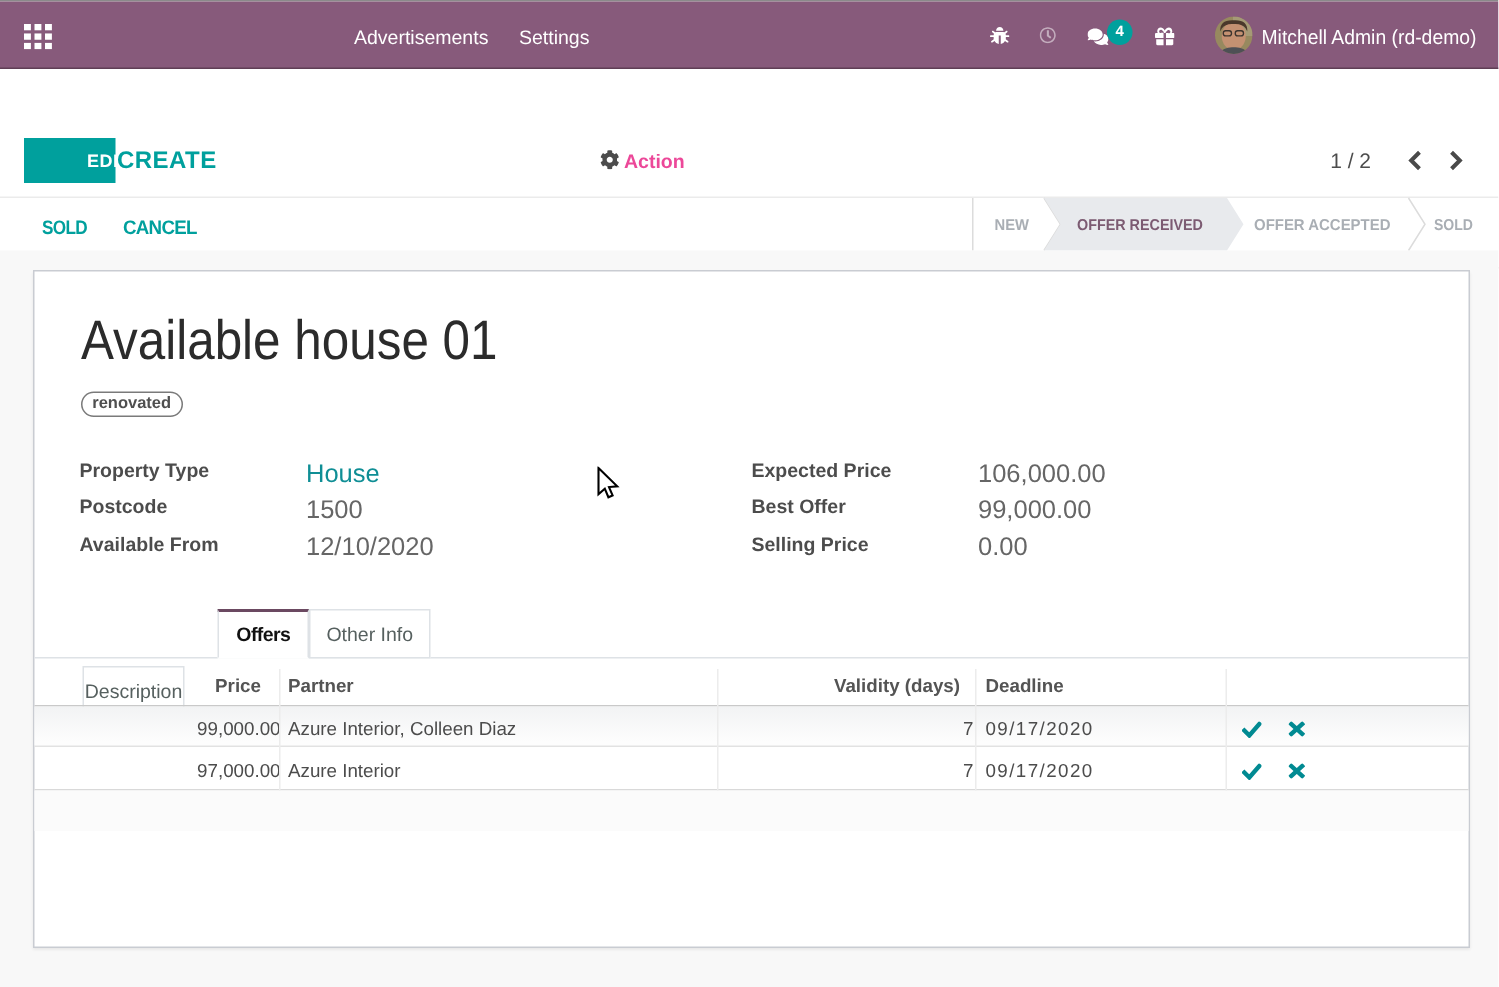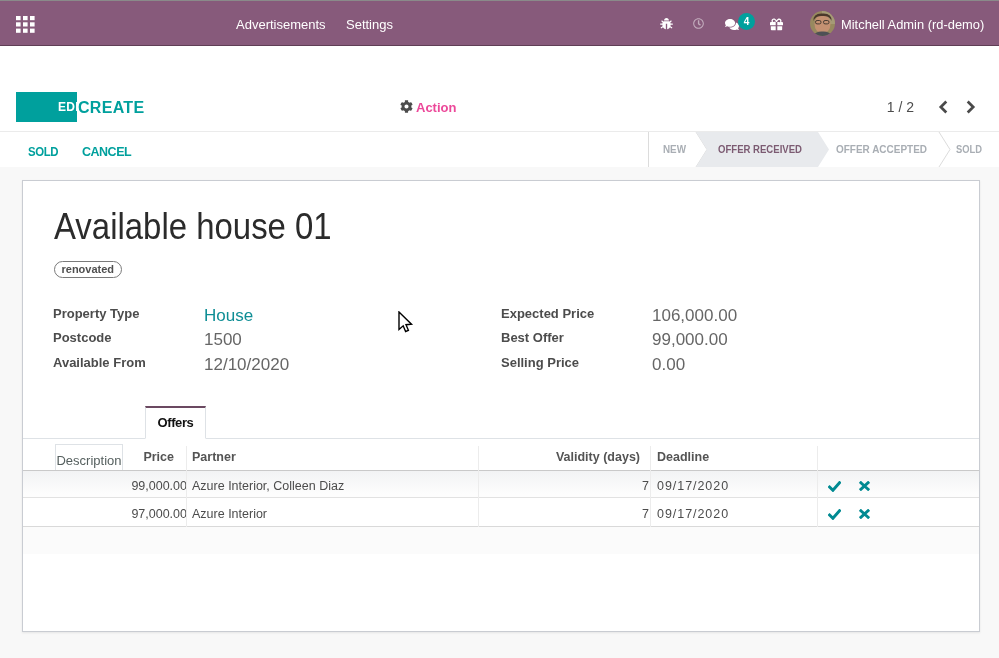--- a/index.html
+++ b/index.html
@@ -145,20 +145,21 @@
       <div class="abs lbl" style="left:478px; top:125px;">Expected Price</div>
       <div class="abs val" style="left:629px; top:125px;">106,000.00</div>
       <div class="abs lbl" style="left:478px; top:149px;">Best Offer</div>
       <div class="abs val" style="left:629px; top:149px;">99,000.00</div>
       <div class="abs lbl" style="left:478px; top:174px;">Selling Price</div>
       <div class="abs val" style="left:629px; top:174px;">0.00</div>
 
       <div class="abs" style="left:0; top:257px; width:956px; height:1px; background:#dee2e6;"></div>
       <div class="abs tabx" style="left:32px; width:68px; color:#56605f;margin-top:38px;">Description</div>
       <div class="abs tabx active" style="left:122px; width:61px; font-weight:bold; letter-spacing:-0.4px;">Offers</div>
+      <div class="abs tabx" style="left:183px; width:81px; color:#56605f;">Other Info</div>
 
       <div class="abs" style="left:0; top:289px; width:956px; height:1px; background:#c9c9c9;"></div>
       <div class="abs" style="left:0; top:290px; width:956px; height:26px; background:linear-gradient(180deg,#f2f3f4 0%,#fdfdfd 90%);"></div>
       <div class="abs" style="left:0; top:316px; width:956px; height:1px; background:#e2e2e2;"></div>
       <div class="abs" style="left:0; top:345px; width:956px; height:1px; background:#d9d9d9;"></div>
       <div class="abs" style="left:0; top:346px; width:956px; height:27px; background:#fbfbfb;"></div>
       <div class="abs hdr" style="left:63px; top:269px; width:88px; text-align:right;">Price</div>
       <div class="abs hdr" style="left:169px; top:269px;">Partner</div>
       <div class="abs hdr" style="left:477px; top:269px; width:140px; text-align:right;">Validity (days)</div>
       <div class="abs hdr" style="left:634px; top:269px;">Deadline</div>

